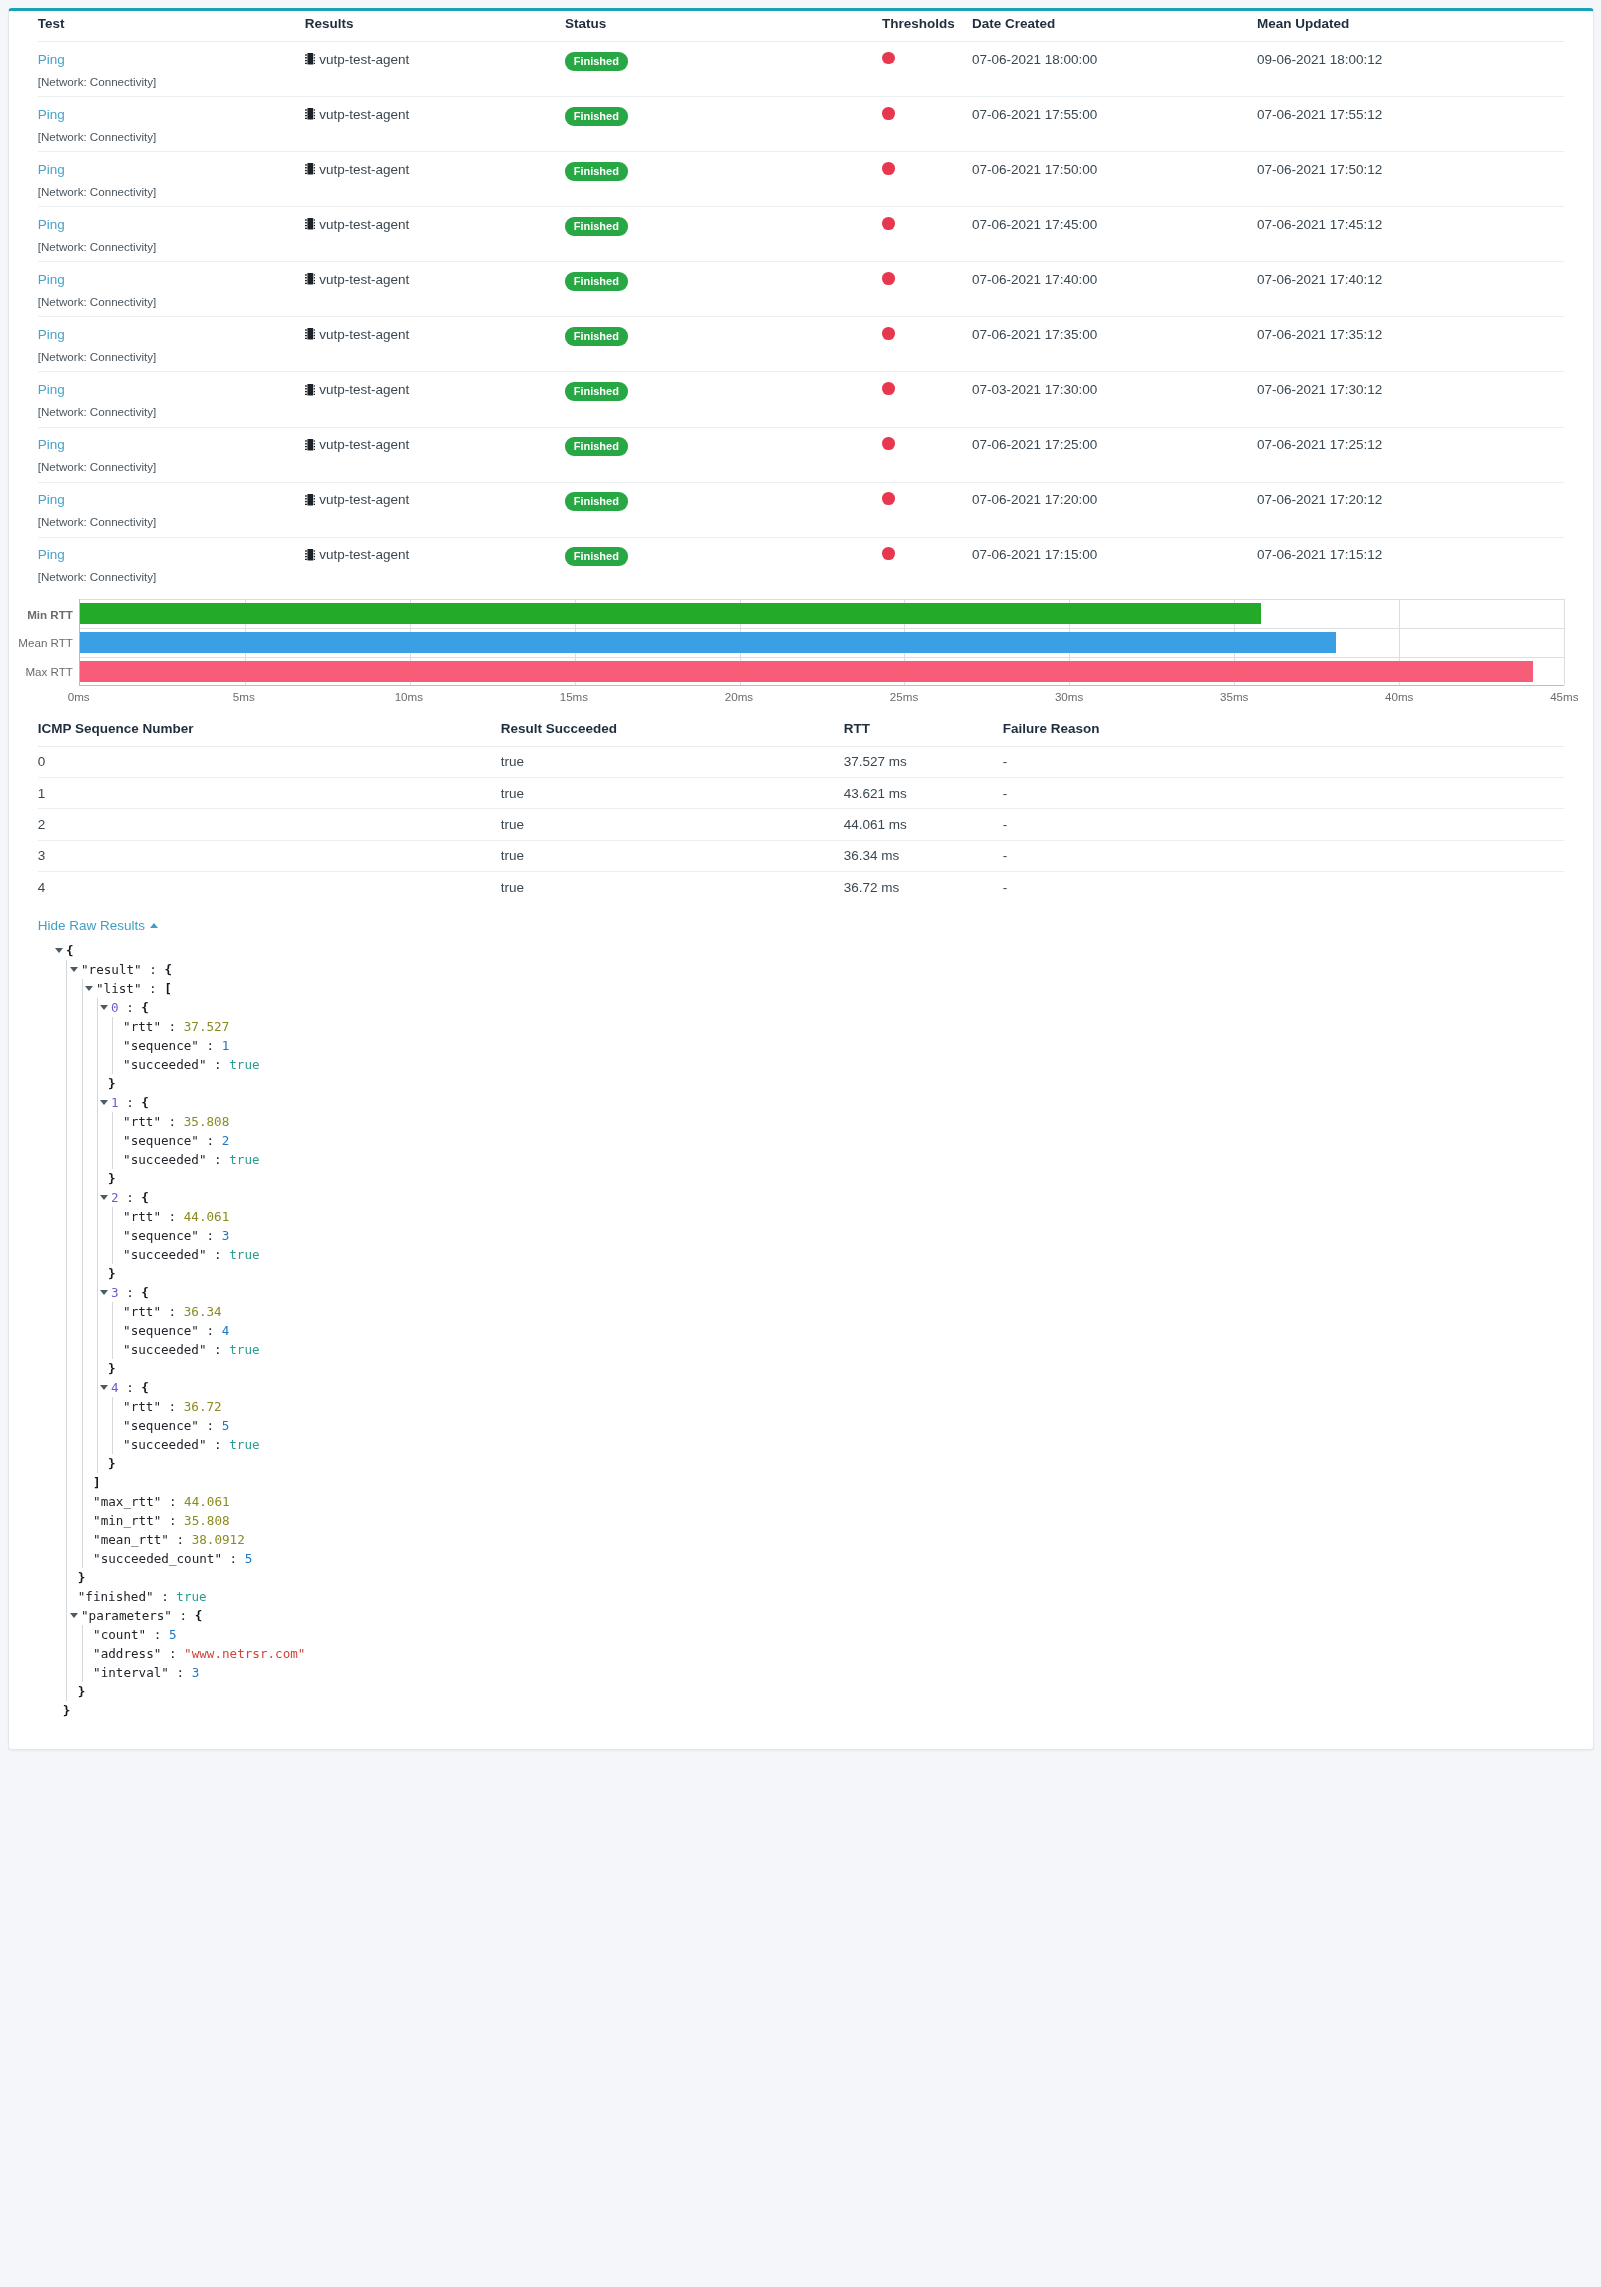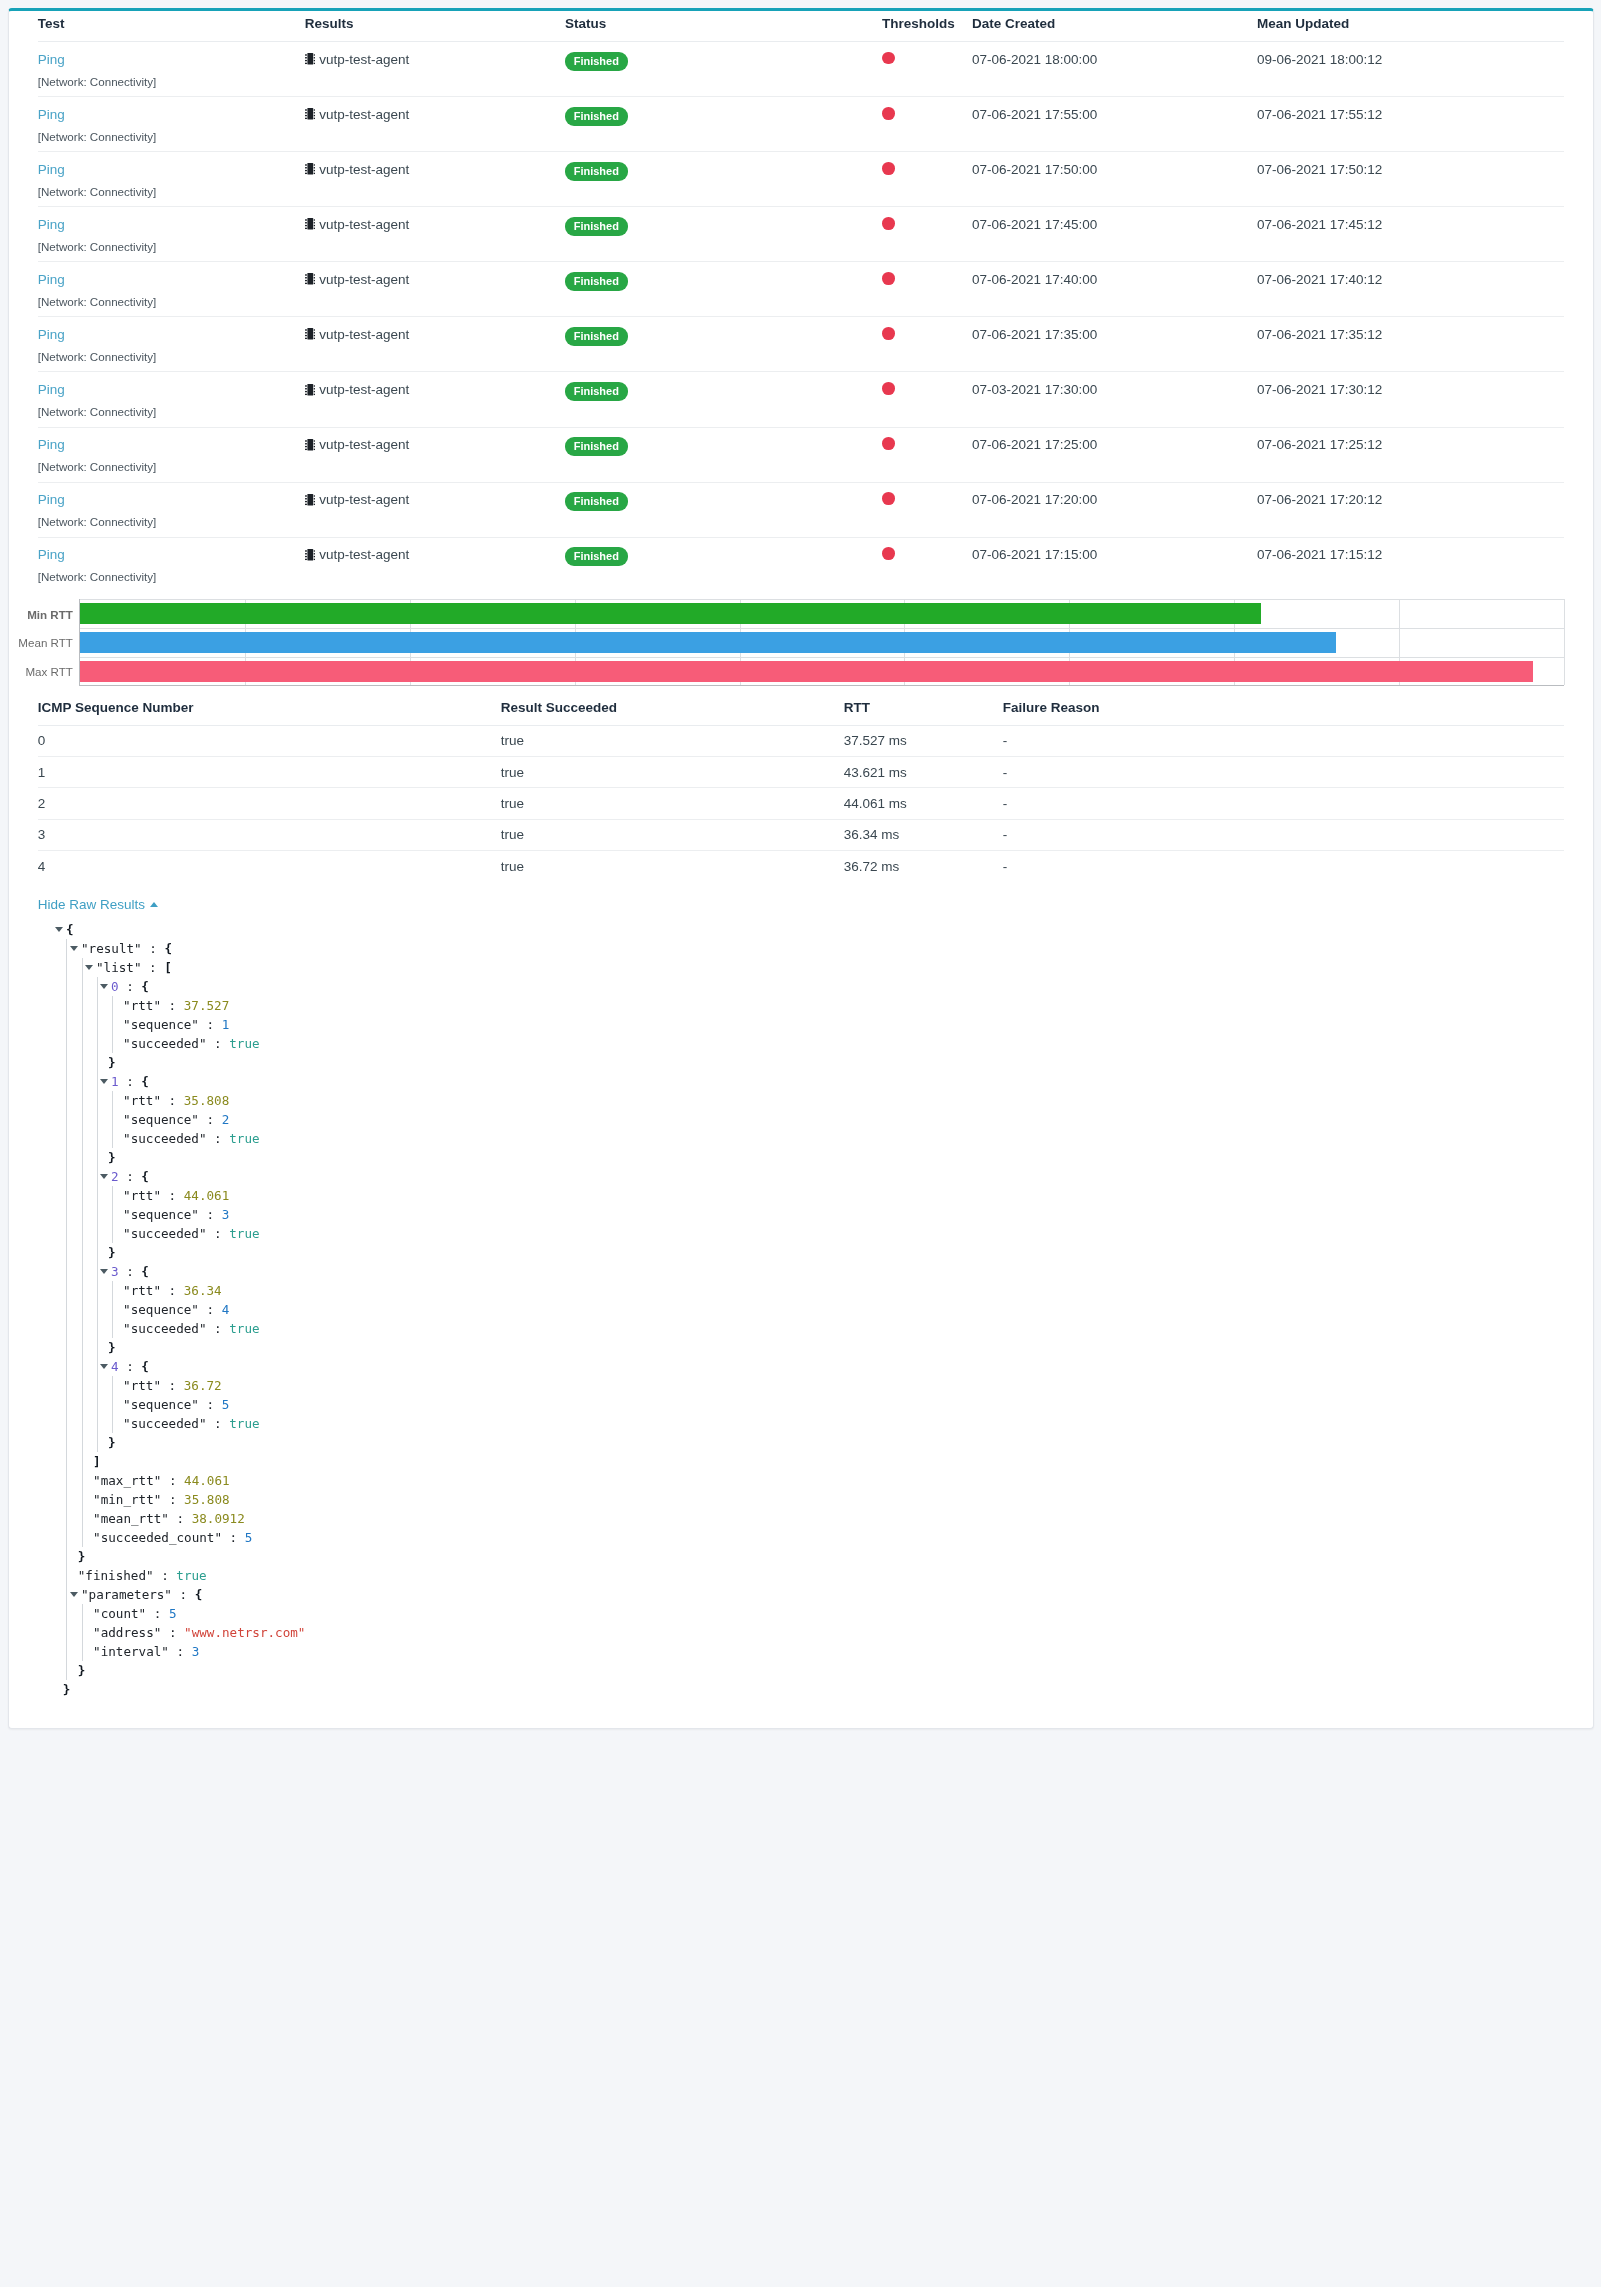--- a/index.html
+++ b/index.html
@@ -527,20 +527,32 @@
             <div class="hline" style="top: 29px;"></div>
             <div class="bar-row" style="top: 33px; width: 84.6471%;">
               <div class="bar" style="background:#3ba0e3"></div>
             </div>
             <div class="hline" style="top: 58px;"></div>
             <div class="bar-row" style="top: 62px; width: 97.9133%;">
               <div class="bar" style="background:#f75c78"></div>
             </div>
           </div>
       </div>
+      <div class="xaxis" id="chart-xaxis">
+          <div class="xtick" style="left: 0%;">0ms</div>
+          <div class="xtick" style="left: 11.1111%;">5ms</div>
+          <div class="xtick" style="left: 22.2222%;">10ms</div>
+          <div class="xtick" style="left: 33.3333%;">15ms</div>
+          <div class="xtick" style="left: 44.4444%;">20ms</div>
+          <div class="xtick" style="left: 55.5556%;">25ms</div>
+          <div class="xtick" style="left: 66.6667%;">30ms</div>
+          <div class="xtick" style="left: 77.7778%;">35ms</div>
+          <div class="xtick" style="left: 88.8889%;">40ms</div>
+          <div class="xtick" style="left: 100%;">45ms</div>
+        </div>
     </div>
 
     <div class="icmp-wrap">
       <table class="icmp-table">
         <thead>
           <tr>
             <th class="ic-seq">ICMP Sequence Number</th>
             <th class="ic-succ">Result Succeeded</th>
             <th class="ic-rtt">RTT</th>
             <th class="ic-fail">Failure Reason</th>

